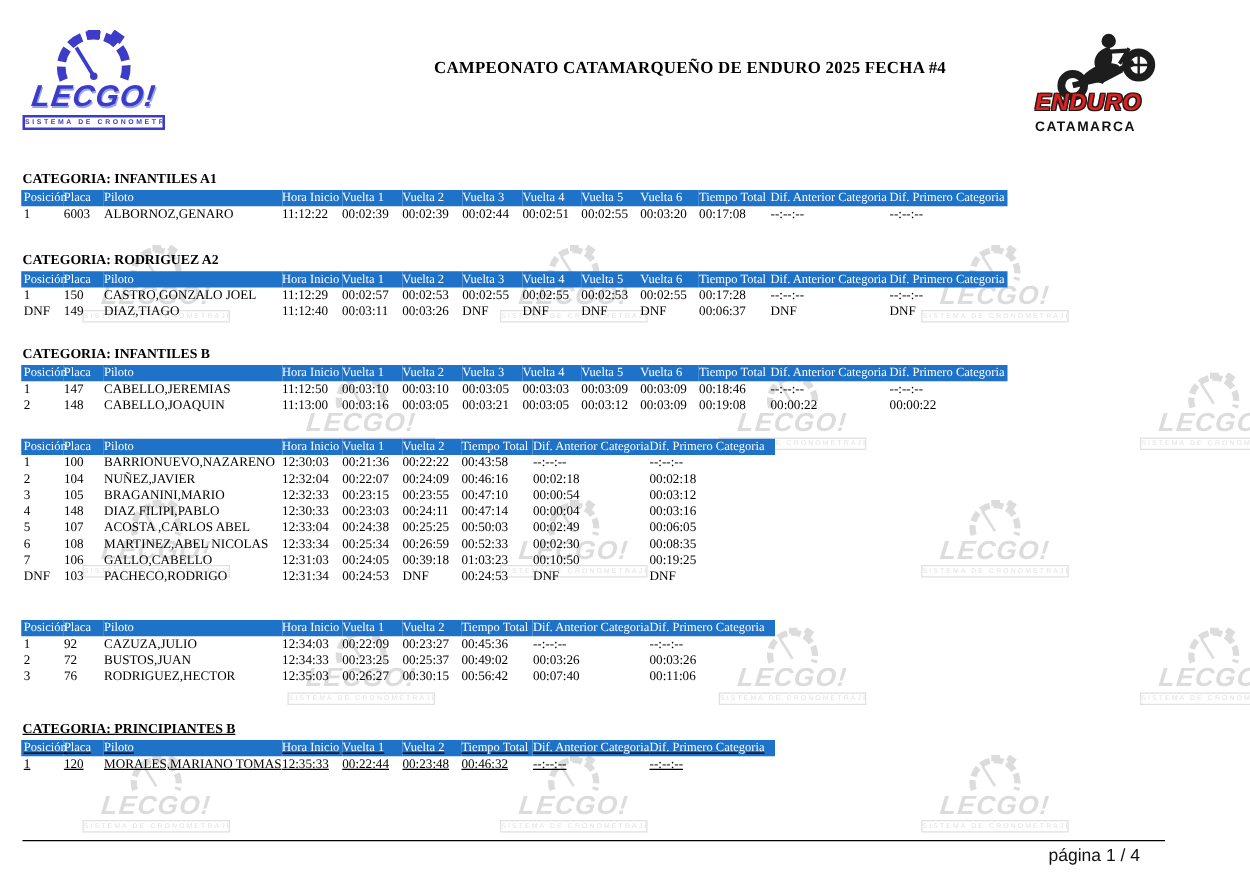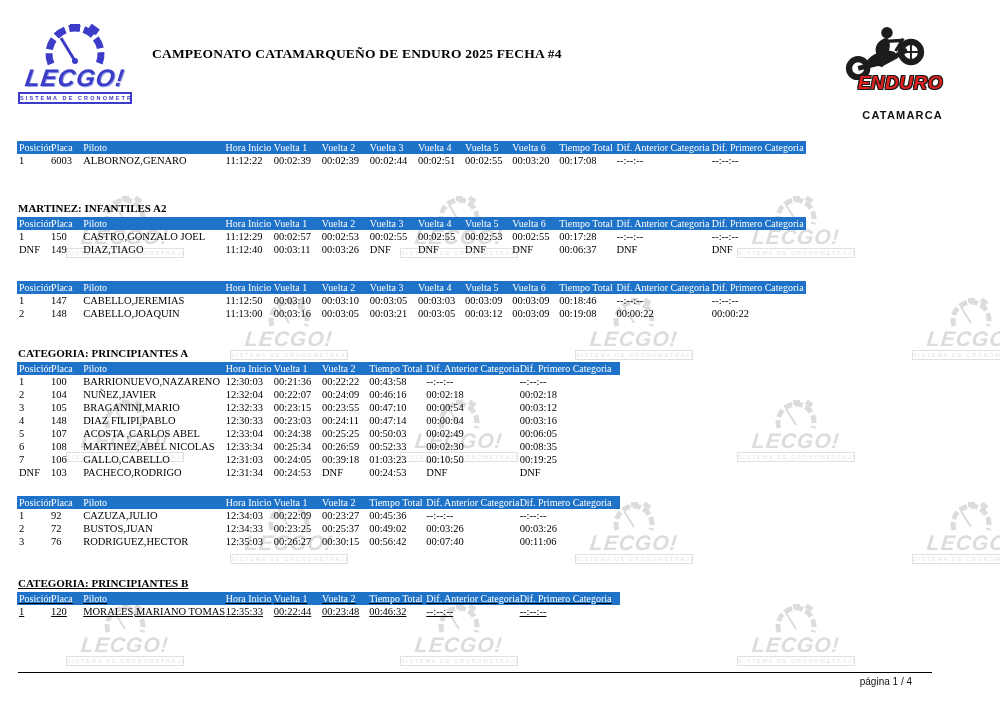--- a/index.html
+++ b/index.html
@@ -24,44 +24,44 @@
   .lecgo-logo{position:absolute;left:18px;top:24px;width:114px}
   .lecgo-logo svg{display:block;margin:0 auto}
   .lecgo-name{font-family:"Liberation Sans",sans-serif;font-style:italic;font-weight:bold;
               font-size:24px;line-height:24px;color:#3c3cc8;text-align:center;
               letter-spacing:1px;transform:skewX(-8deg);
               text-shadow:1px 1px 0 #9aa6e8}
   .lecgo-bar{border:2px solid #3c3cc8;color:#3c3cc8;font-family:"Liberation Sans",sans-serif;
              font-size:5.5px;line-height:6px;letter-spacing:2.1px;font-weight:bold;
              text-align:center;padding:1px 0;margin-top:2px;white-space:nowrap;overflow:hidden}
 
-  .page-title{position:absolute;top:46px;left:152px;width:800px;
+  .page-title{position:absolute;top:46px;left:152px;width:800px;text-align:center;
               font-weight:bold;font-size:13.5px;letter-spacing:.2px}
 
-  .enduro-logo{position:absolute;left:828px;top:24px;width:115px;text-align:right}
+  .enduro-logo{position:absolute;left:828px;top:24px;width:115px;text-align:left}
   .enduro-logo svg{display:block;margin:0 auto}
   .enduro-title{font-family:"Liberation Sans",sans-serif;font-weight:bold;font-style:italic;
                 font-size:19px;line-height:17px;color:#e0201f;margin-top:-6px;
                 letter-spacing:.5px;
                 text-shadow:-1px -1px 0 #1a1a1a,1px -1px 0 #1a1a1a,-1px 1px 0 #1a1a1a,1px 1px 0 #1a1a1a}
   .enduro-sub{font-family:"Liberation Sans",sans-serif;font-weight:bold;font-size:11px;
-              line-height:11px;color:#111;letter-spacing:1.2px;margin-top:19px}
+              line-height:11px;color:#111;letter-spacing:1.2px;margin-top:6px}
 
   .section{position:absolute;left:17px}
   .category{font-weight:bold;font-size:11px;line-height:11px;margin-left:1px;white-space:nowrap}
   .results-table{border-collapse:collapse;table-layout:fixed;margin-top:3px}
   .results-table th{font-weight:normal;color:#fff;text-align:left;font-size:10px;
                     height:13px;line-height:13px;white-space:nowrap;overflow:visible}
   .results-table td{font-size:10.5px;height:13px;line-height:13px;white-space:nowrap;
                     overflow:visible;text-align:left;background:transparent}
   .results-table th:first-child,.results-table td:first-child{padding-left:2px}
 
   .footer-line{position:absolute;left:18px;top:672px;width:914px;border-top:1px solid #000}
   .footer-text{position:absolute;top:676px;left:0;width:912px;text-align:right;
-               font-family:"Liberation Sans",sans-serif;font-size:10px;color:#111}
+               font-family:"Liberation Sans",sans-serif;font-size:14px;color:#111}
 </style>
 </head>
 <body>
 
 <div class="page">
 
   <div class="wm-layer">
       <div class="wm" style="left: 66px; top: 196px;">
     <svg width="48" height="30" viewBox="0 0 48 30">
       <g fill="none" stroke="#9a9a9a">
@@ -277,20 +277,21 @@
         <path d="M51,14 C42,16 37,24 40,31 L51,32 C55,26 55,18 51,14 Z" fill="#1d1d1d"></path>
         <line x1="49" y1="18" x2="66" y2="17" stroke="#1d1d1d" stroke-width="3.5"></line>
         <path d="M43,30 L38,39 L47,43" fill="none" stroke="#1d1d1d" stroke-width="4"></path>
       </svg>
       <div class="enduro-title">ENDURO</div>
       <div class="enduro-sub">CATAMARCA</div>
     </div>
 
     <div>
         <div class="section" style="top: 138px;">
+          <div class="category">CATEGORIA: INFANTILES A1</div>
           <table class="results-table" style="width: 789px;">
             <colgroup>
               <col style="width: 34px;">
               <col style="width: 32px;">
               <col style="width: 142px;">
               <col style="width: 48px;">
               <col style="width: 48px;">
               <col style="width: 48px;">
               <col style="width: 48px;">
               <col style="width: 47px;">
@@ -330,21 +331,21 @@
                 <td>00:02:55</td>
                 <td>00:03:20</td>
                 <td>00:17:08</td>
                 <td>--:--:--</td>
                 <td>--:--:--</td>
               </tr>
             </tbody>
           </table>
         </div>
         <div class="section" style="top: 203px;">
-          <div class="category">MARTINEZ: INFANTILES A2</div>
+          <div class="category">CATEGORIA: RODRIGUEZ A2</div>
           <table class="results-table" style="width: 789px;">
             <colgroup>
               <col style="width: 34px;">
               <col style="width: 32px;">
               <col style="width: 142px;">
               <col style="width: 48px;">
               <col style="width: 48px;">
               <col style="width: 48px;">
               <col style="width: 48px;">
               <col style="width: 47px;">
@@ -399,20 +400,21 @@
                 <td>DNF</td>
                 <td>DNF</td>
                 <td>00:06:37</td>
                 <td>DNF</td>
                 <td>DNF</td>
               </tr>
             </tbody>
           </table>
         </div>
         <div class="section" style="top: 278px;">
+          <div class="category">CATEGORIA: INFANTILES B</div>
           <table class="results-table" style="width: 789px;">
             <colgroup>
               <col style="width: 34px;">
               <col style="width: 32px;">
               <col style="width: 142px;">
               <col style="width: 48px;">
               <col style="width: 48px;">
               <col style="width: 48px;">
               <col style="width: 48px;">
               <col style="width: 47px;">
@@ -467,21 +469,20 @@
                 <td>00:03:12</td>
                 <td>00:03:09</td>
                 <td>00:19:08</td>
                 <td>00:00:22</td>
                 <td>00:00:22</td>
               </tr>
             </tbody>
           </table>
         </div>
         <div class="section" style="top: 348px;">
-          <div class="category">CATEGORIA: PRINCIPIANTES A</div>
           <table class="results-table" style="width: 603px;">
             <colgroup>
               <col style="width: 34px;">
               <col style="width: 32px;">
               <col style="width: 142px;">
               <col style="width: 48px;">
               <col style="width: 48px;">
               <col style="width: 47px;">
               <col style="width: 57px;">
               <col style="width: 93px;">

